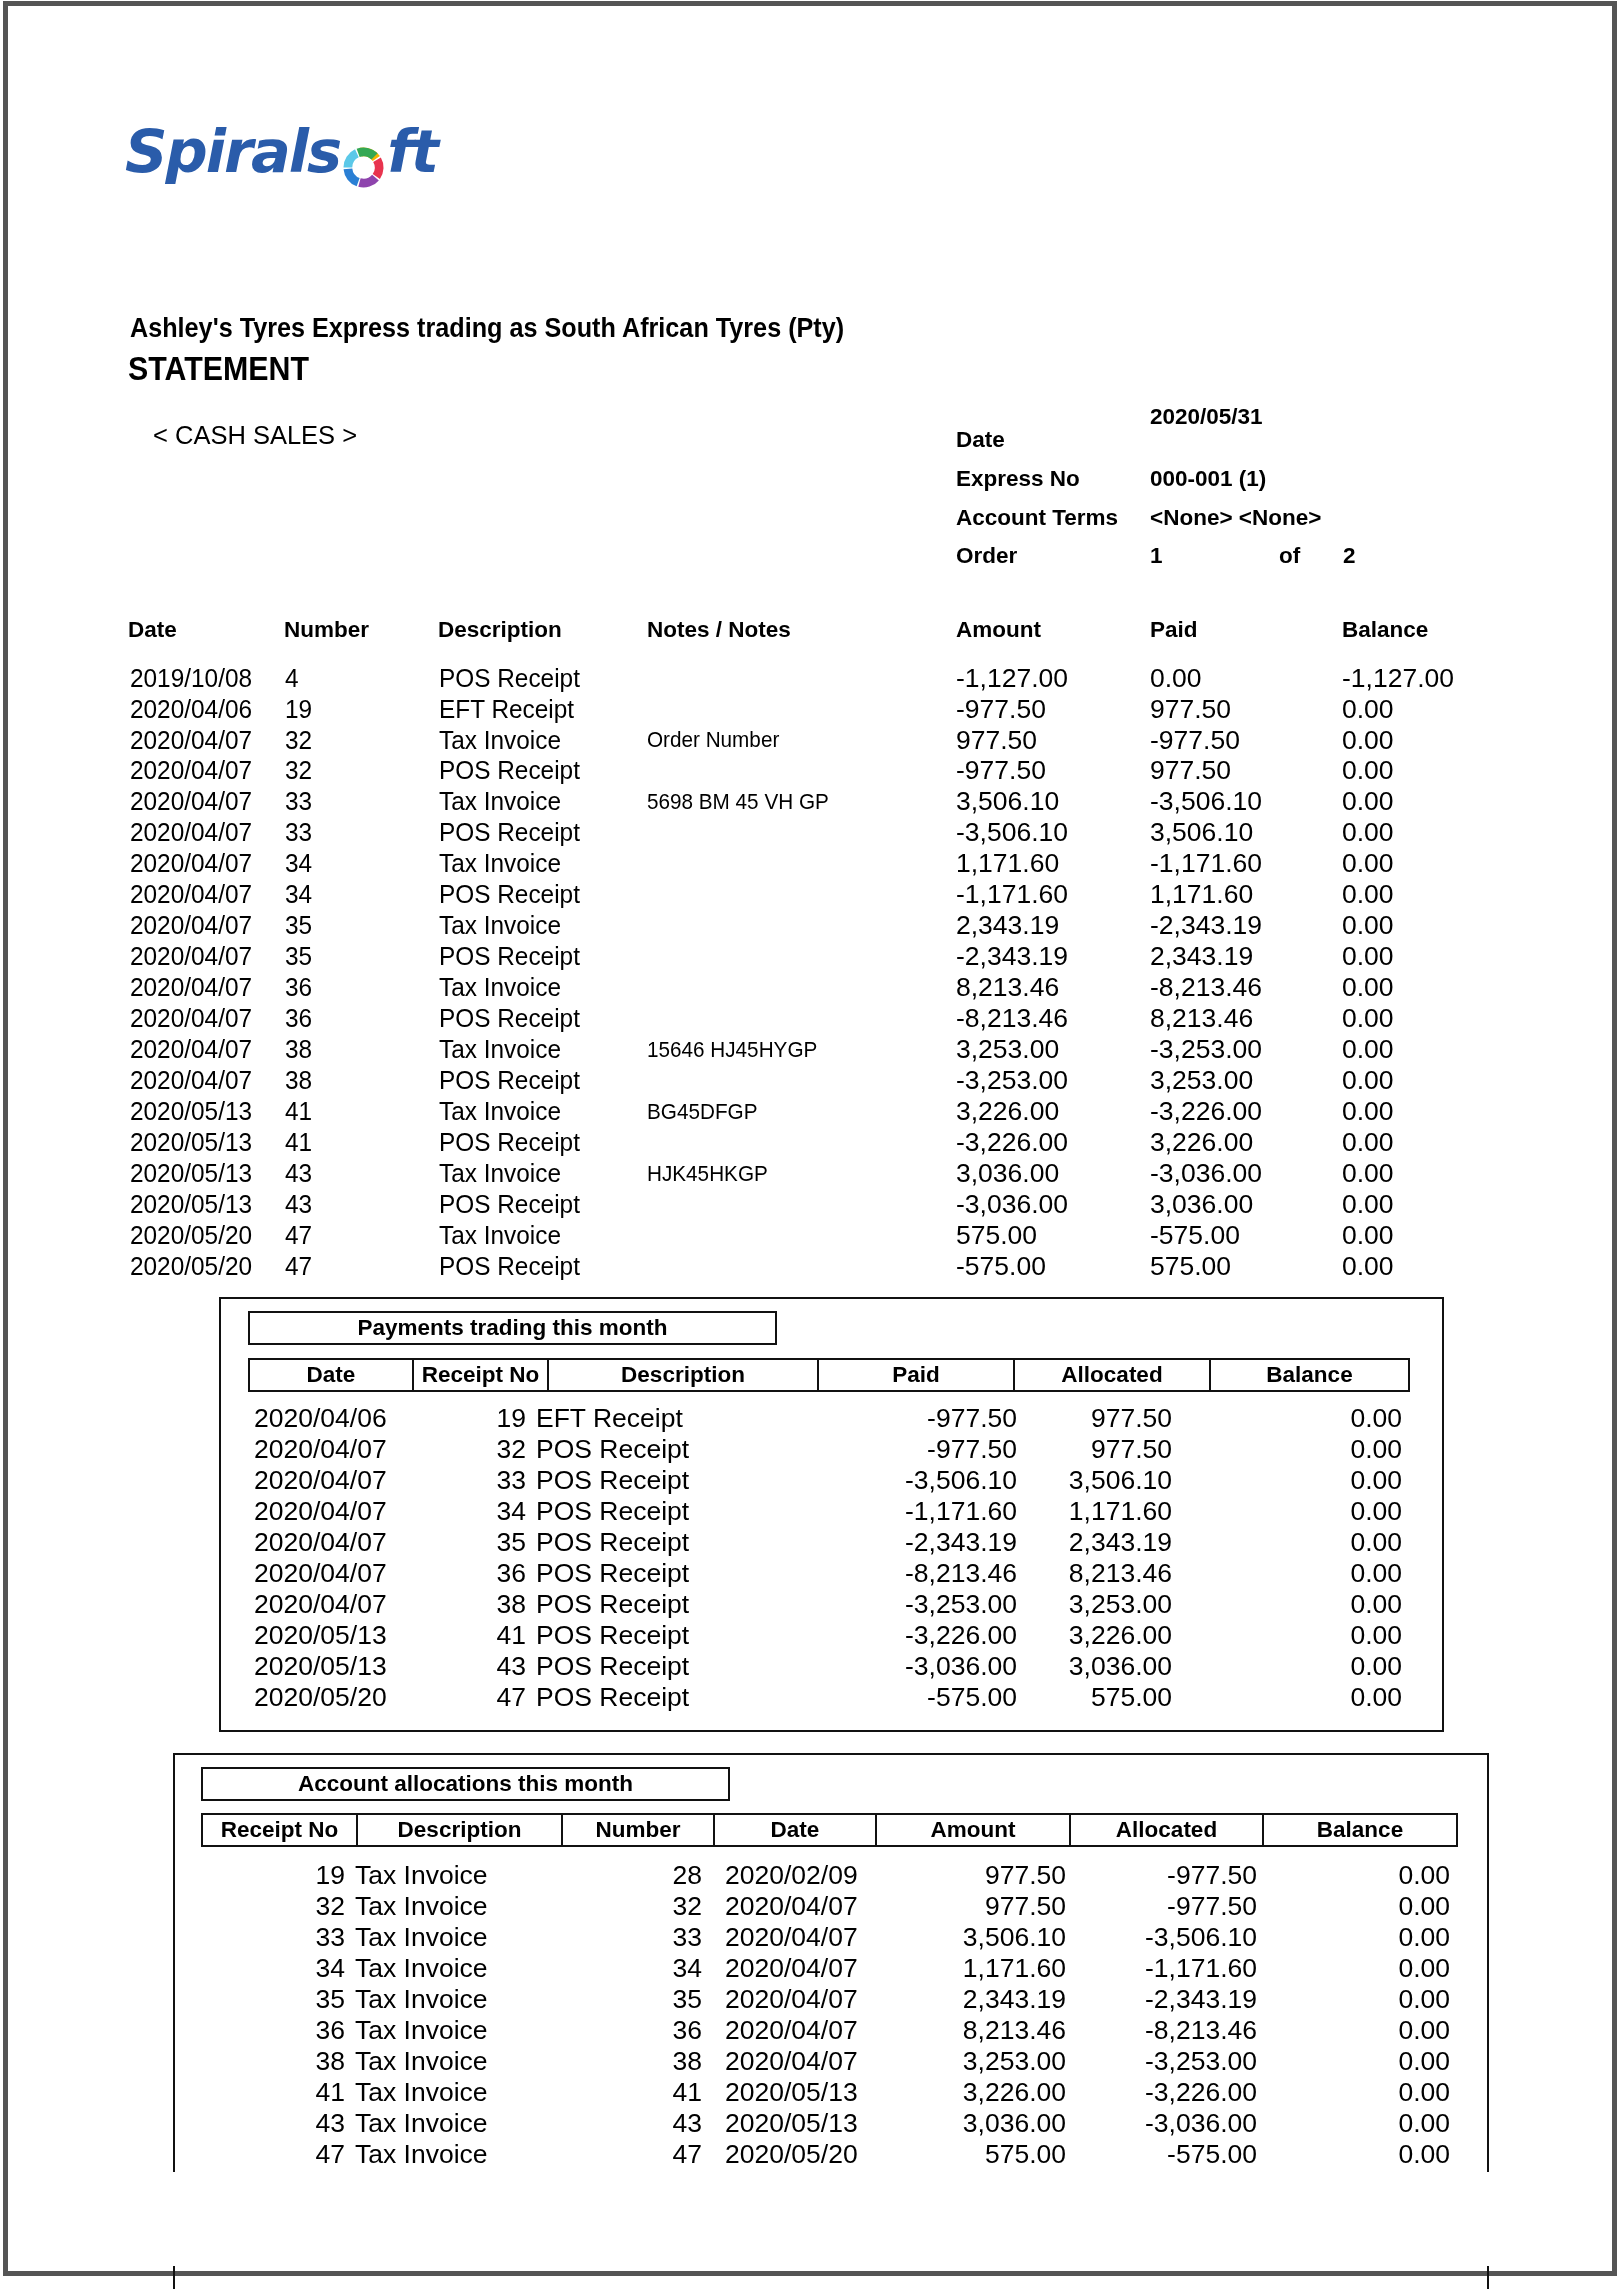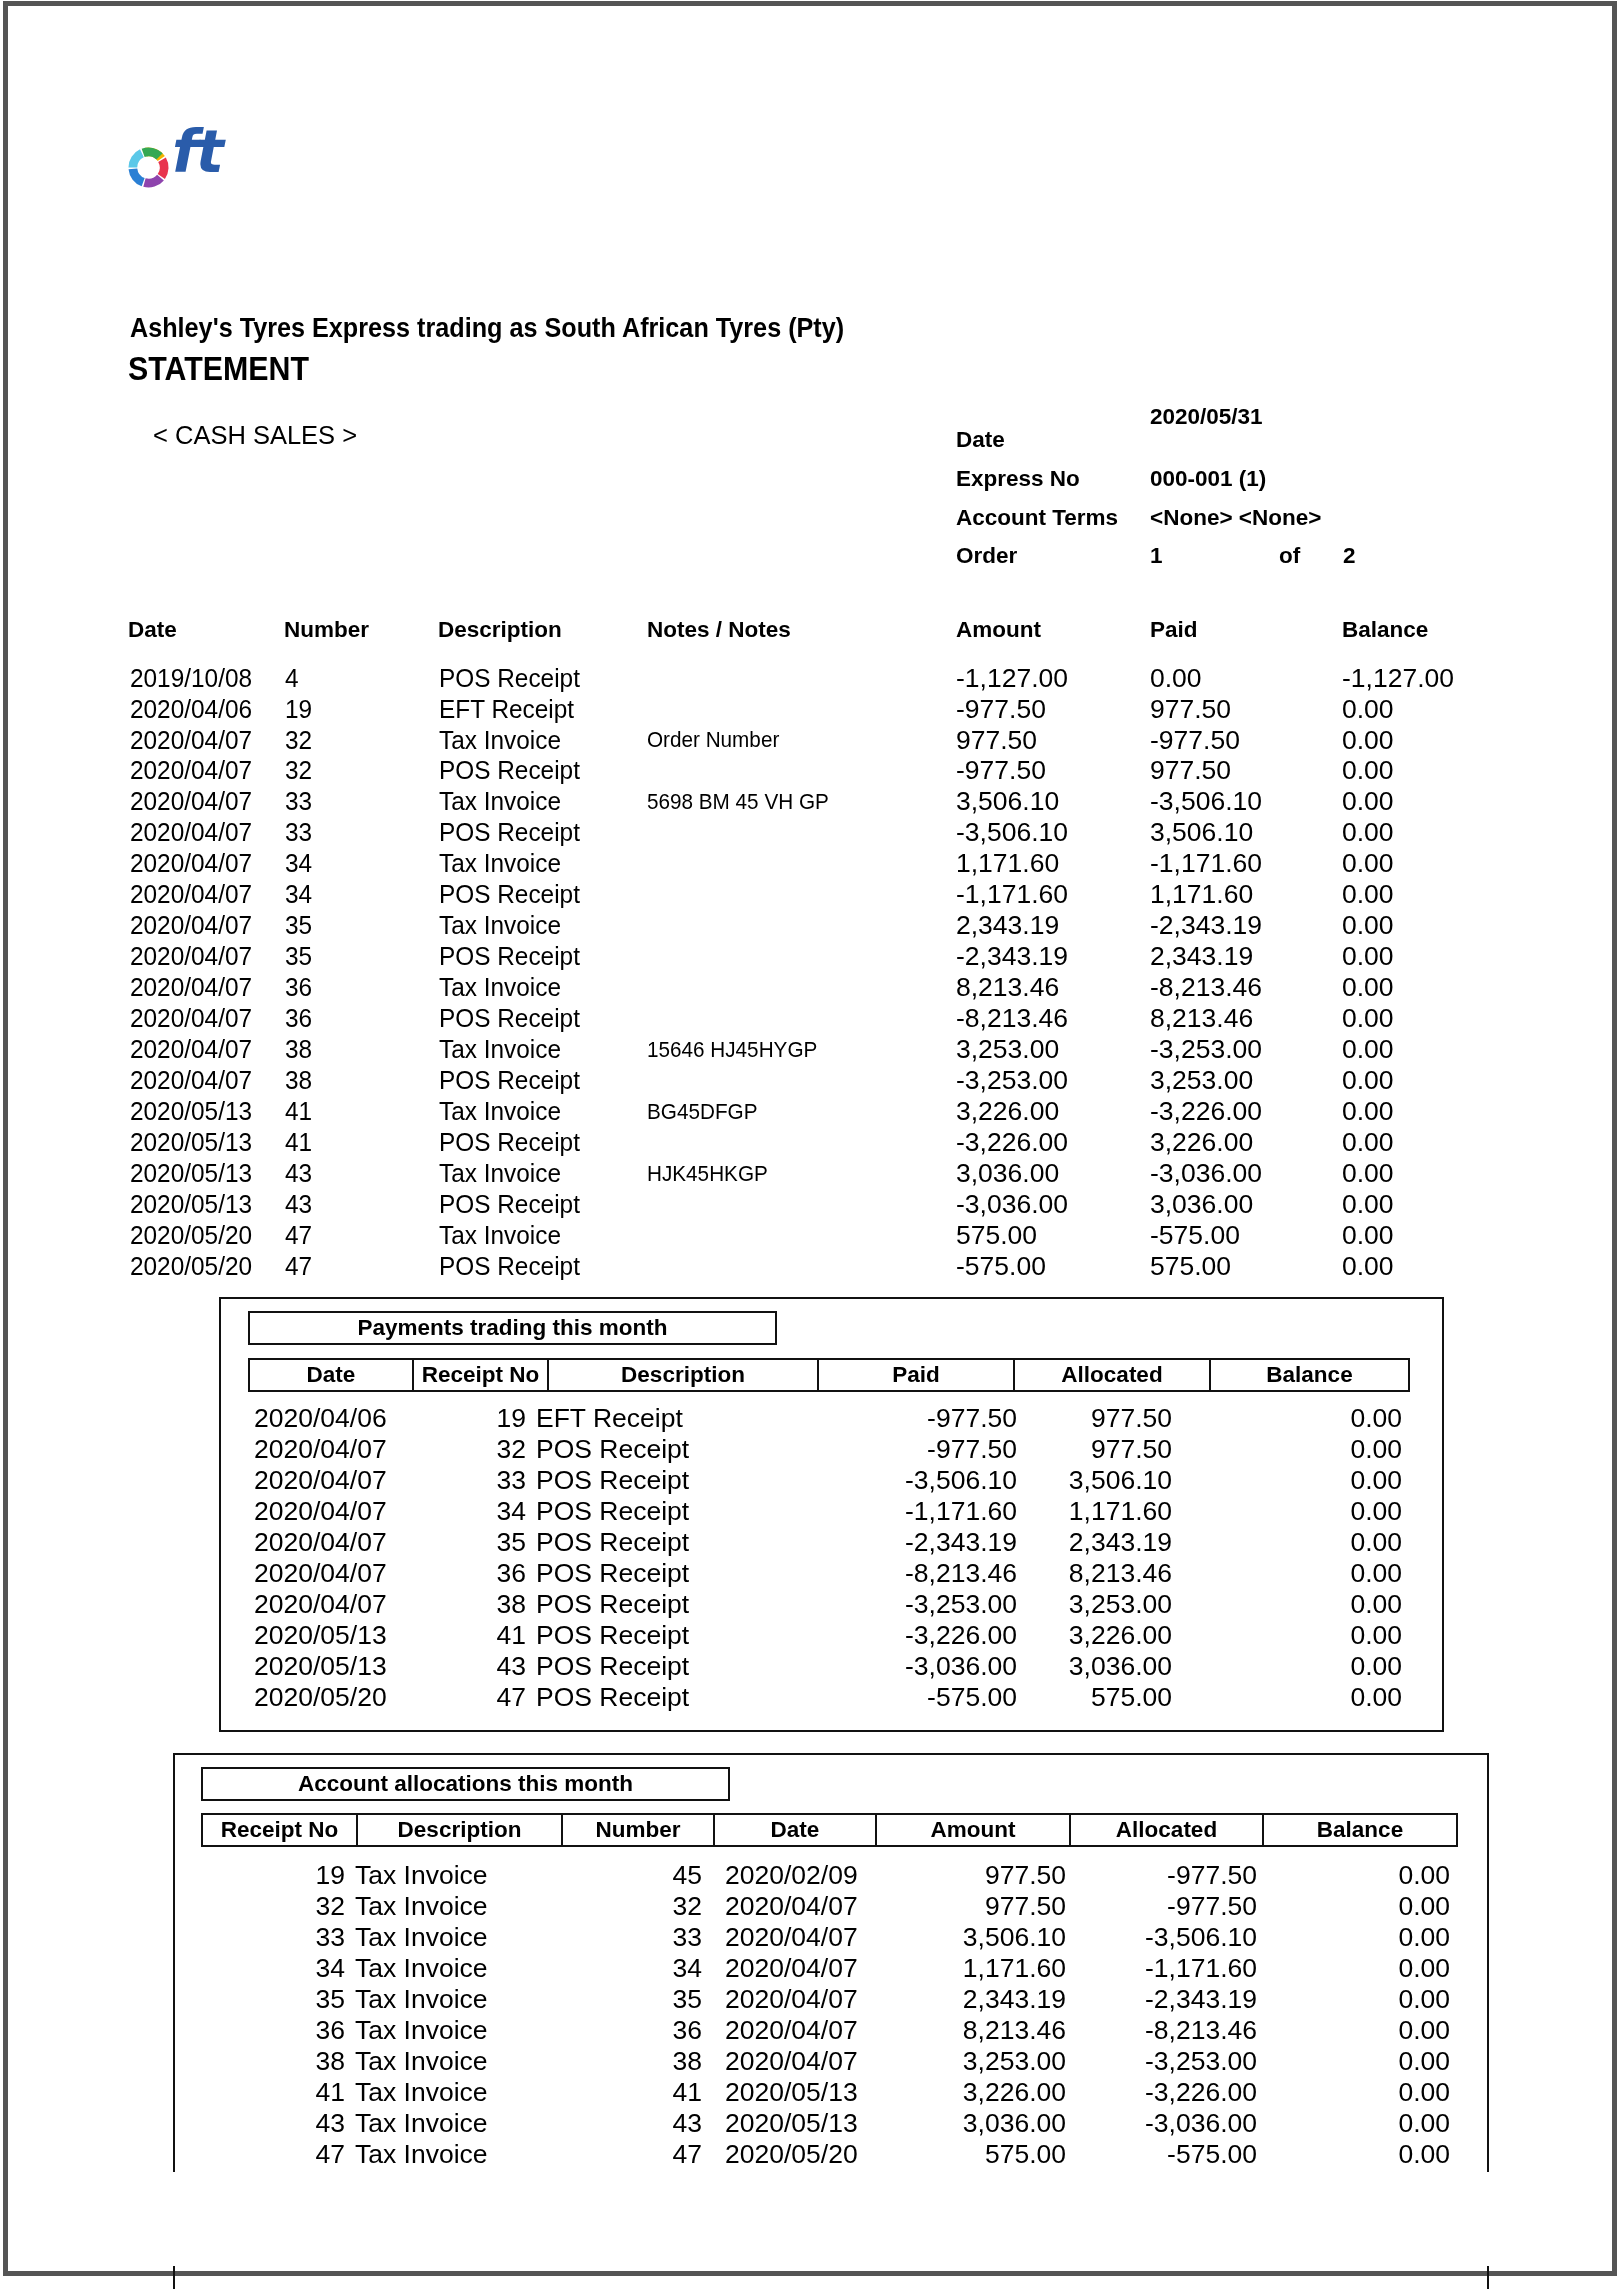--- a/index.html
+++ b/index.html
@@ -36,20 +36,21 @@
   .hdr-cell { font-size: 22.5px; font-weight: bold; display: flex; align-items: center; justify-content: center;
               border-right: 2px solid #111; box-sizing: border-box; height: 100%; }
   .hdr-cell:last-child { border-right: none; }
 </style>
 </head>
 <body>
 
 <div class="page-border"></div>
 
 <div class="logo">
+  <span>Spirals</span>
   <span class="swirl">
     <svg width="43" height="43" viewBox="0 0 44 44">
       <circle cx="22" cy="22" r="16" fill="none" stroke="#f4b400" stroke-width="9" stroke-dasharray="18 100" transform="rotate(-100 22 22)"></circle>
       <circle cx="22" cy="22" r="16" fill="none" stroke="#e8344e" stroke-width="9" stroke-dasharray="18 100" transform="rotate(-30 22 22)"></circle>
       <circle cx="22" cy="22" r="16" fill="none" stroke="#8e44ad" stroke-width="9" stroke-dasharray="18 100" transform="rotate(40 22 22)"></circle>
       <circle cx="22" cy="22" r="16" fill="none" stroke="#2a7fd4" stroke-width="9" stroke-dasharray="18 100" transform="rotate(110 22 22)"></circle>
       <circle cx="22" cy="22" r="16" fill="none" stroke="#5bc8e8" stroke-width="9" stroke-dasharray="18 100" transform="rotate(180 22 22)"></circle>
       <circle cx="22" cy="22" r="16" fill="none" stroke="#34a853" stroke-width="9" stroke-dasharray="18 100" transform="rotate(250 22 22)"></circle>
     </svg>
   </span>
@@ -353,21 +354,21 @@
   <div class="hdr-cell" style="width:152px">Number</div>
   <div class="hdr-cell" style="width:162px">Date</div>
   <div class="hdr-cell" style="width:194px">Amount</div>
   <div class="hdr-cell" style="width:193px">Allocated</div>
   <div class="hdr-cell" style="flex:1">Balance</div>
 </div>
 <div id="pa-rows">
     <div class="" style="">
       <div class="abs num" style="left:274px;top:1860px;width:71px;text-align:right">19</div>
       <div class="abs num" style="left:355px;top:1860px">Tax Invoice</div>
-      <div class="abs num" style="left:657px;top:1860px;width:45px;text-align:right">45</div>
+      <div class="abs num" style="left:657px;top:1860px;width:45px;text-align:right">28</div>
       <div class="abs num" style="left:725px;top:1860px">2020/02/09</div>
       <div class="abs num" style="left:902px;top:1860px;width:164px;text-align:right">977.50</div>
       <div class="abs num" style="left:1078px;top:1860px;width:179px;text-align:right">-977.50</div>
       <div class="abs num" style="left:1313px;top:1860px;width:137px;text-align:right">0.00</div>
     </div>
     <div class="" style="">
       <div class="abs num" style="left:274px;top:1891px;width:71px;text-align:right">32</div>
       <div class="abs num" style="left:355px;top:1891px">Tax Invoice</div>
       <div class="abs num" style="left:657px;top:1891px;width:45px;text-align:right">32</div>
       <div class="abs num" style="left:725px;top:1891px">2020/04/07</div>

